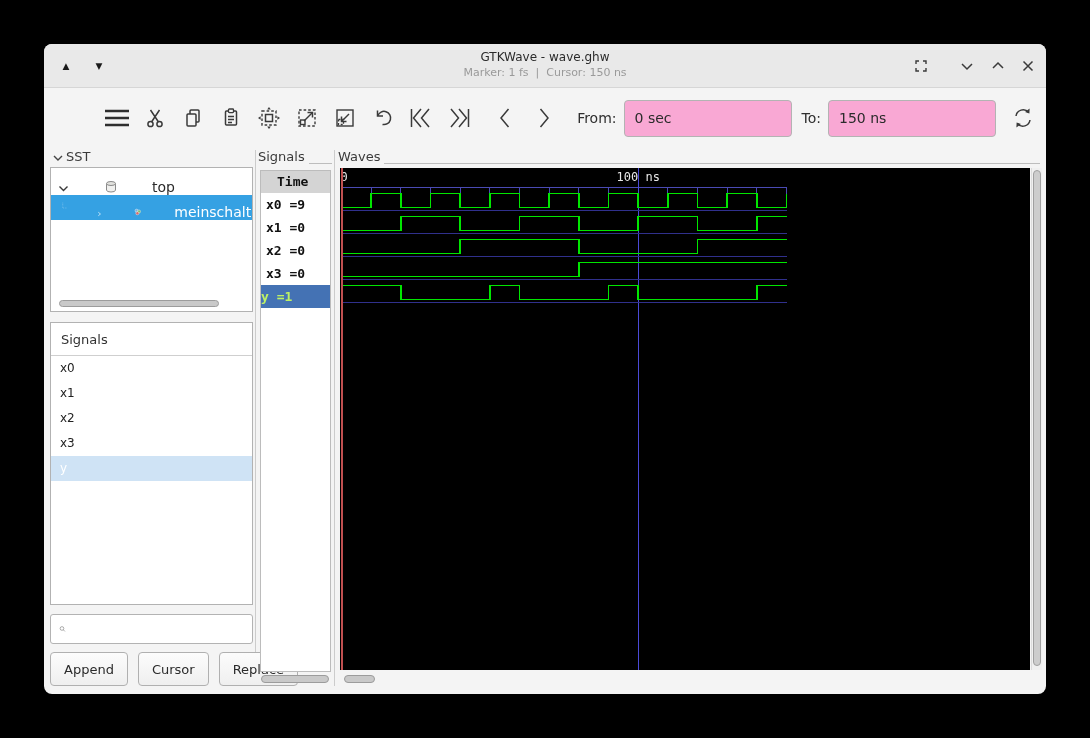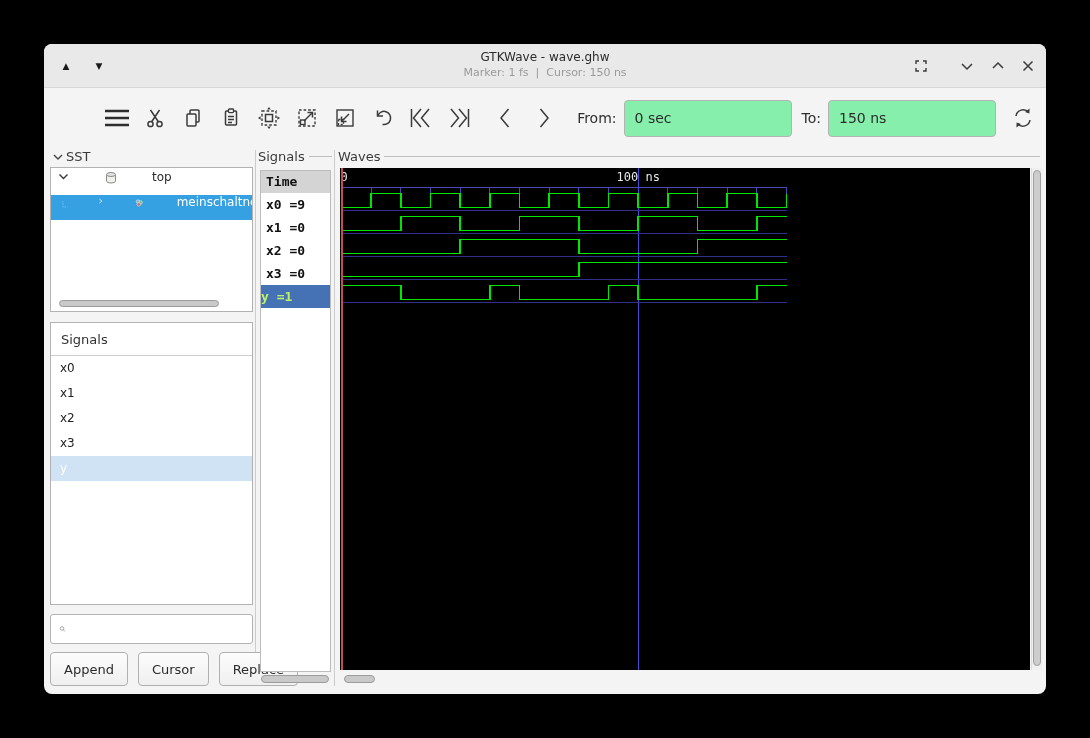--- a/index.html
+++ b/index.html
@@ -15,46 +15,46 @@
   .tb-center{position:absolute;left:0;right:0;top:4px;text-align:center;}
   .tb-title{font-size:12px;color:#2b2b2b;line-height:18px;}
   .tb-sub{font-size:11px;color:#9a9a9a;line-height:14px;white-space:pre;}
   .tb-ico{position:absolute;top:13px;width:20px;height:18px;display:flex;align-items:center;justify-content:center;}
   svg{display:block;}
   
   .toolbar{position:absolute;left:0;top:45px;width:100%;height:58px;display:flex;align-items:center;padding-left:48px;}
   .tbtn{width:34px;height:34px;display:flex;align-items:center;justify-content:center;
     margin-right:9px;border-radius:4px;}
   .tlabel{font-size:14px;color:#2e2e2e;margin:0 7px 0 10px;}
-  .tinput{width:168px;height:37px;border:1px solid #b3b3b3;border-radius:4px;background:#86efac;
+  .tinput{width:168px;height:37px;border:1px solid #b3b3b3;border-radius:4px;background:#f9a8d4;
     font-size:14px;color:#2b2b2b;padding:0 10px;font-family:"DejaVu Sans","Liberation Sans",sans-serif;outline:none;}
   
-  .frame-label{position:absolute;display:flex;align-items:center;font-size:13px;color:#3a3a3a;}
+  .frame-label{position:absolute;display:flex;align-items:flex-end;font-size:13px;color:#3a3a3a;}
   .frame-line{flex:1;height:1px;background:#bdbdbd;margin-left:4px;}
   .vdivider{position:absolute;top:106px;bottom:8px;width:1px;background:#cccccc;}
   .panel-box{position:absolute;background:#fff;border:1px solid #b2b2b2;overflow:hidden;}
   
-  .tree-row{height:25px;display:flex;align-items:flex-start;font-size:12px;color:#2b2b2b;padding-left:6px;gap:28px;}
+  .tree-row{height:25px;display:flex;align-items:flex-end;font-size:14px;color:#2b2b2b;padding-left:6px;gap:28px;}
   .tree-row.sel{color:#fff;padding-left:10px;}
   .tree-label{white-space:nowrap;overflow:hidden;margin-left:5px;}
   .hthumb{position:absolute;border-radius:4px;background:#c9c9c9;border:1px solid #9c9c9c;}
   
   .lower-head{height:33px;line-height:33px;padding-left:10px;font-size:13px;color:#333;
     border-bottom:1px solid #cfcfcf;}
   .lrow{height:25px;line-height:25px;padding-left:9px;font-size:12px;color:#222;}
   .lrow.lsel{background:#cfe3f5;color:#fff;}
   .search{position:absolute;background:#fff;border:1px solid #b3b3b3;border-radius:3px;
     display:flex;align-items:center;padding-left:8px;}
   .pbtn{height:34px;border:1px solid #b0b0b0;border-radius:4px;background:linear-gradient(#fcfcfc,#efefef);
     font-size:13px;color:#2b2b2b;padding:0 13px;margin-right:10px;
     font-family:"DejaVu Sans","Liberation Sans",sans-serif;}
   
   .mono{font-family:"DejaVu Sans Mono","Liberation Mono",monospace;}
   .time-head{height:22px;line-height:22px;background:#d4d4d4;font-weight:700;font-size:13px;
-    padding-left:5px;color:#111;}
+    padding-left:16px;color:#111;}
   .mrow{height:23px;line-height:23px;font-weight:700;font-size:13px;padding-left:5px;color:#111;}
   .mrow.msel{background:#4472b4;color:#bef264;padding-left:0;}
   
   .wave-canvas{position:absolute;background:#000;overflow:hidden;}
   .vscroll{position:absolute;background:#f0f0f0;border-left:1px solid #dcdcdc;}
   .vthumb{position:absolute;left:1px;top:2px;width:8px;border-radius:4px;background:#cdcdcd;border:1px solid #a0a0a0;}
   .scroll-track{position:absolute;height:10px;}
 </style>
 </head>
 <body>

